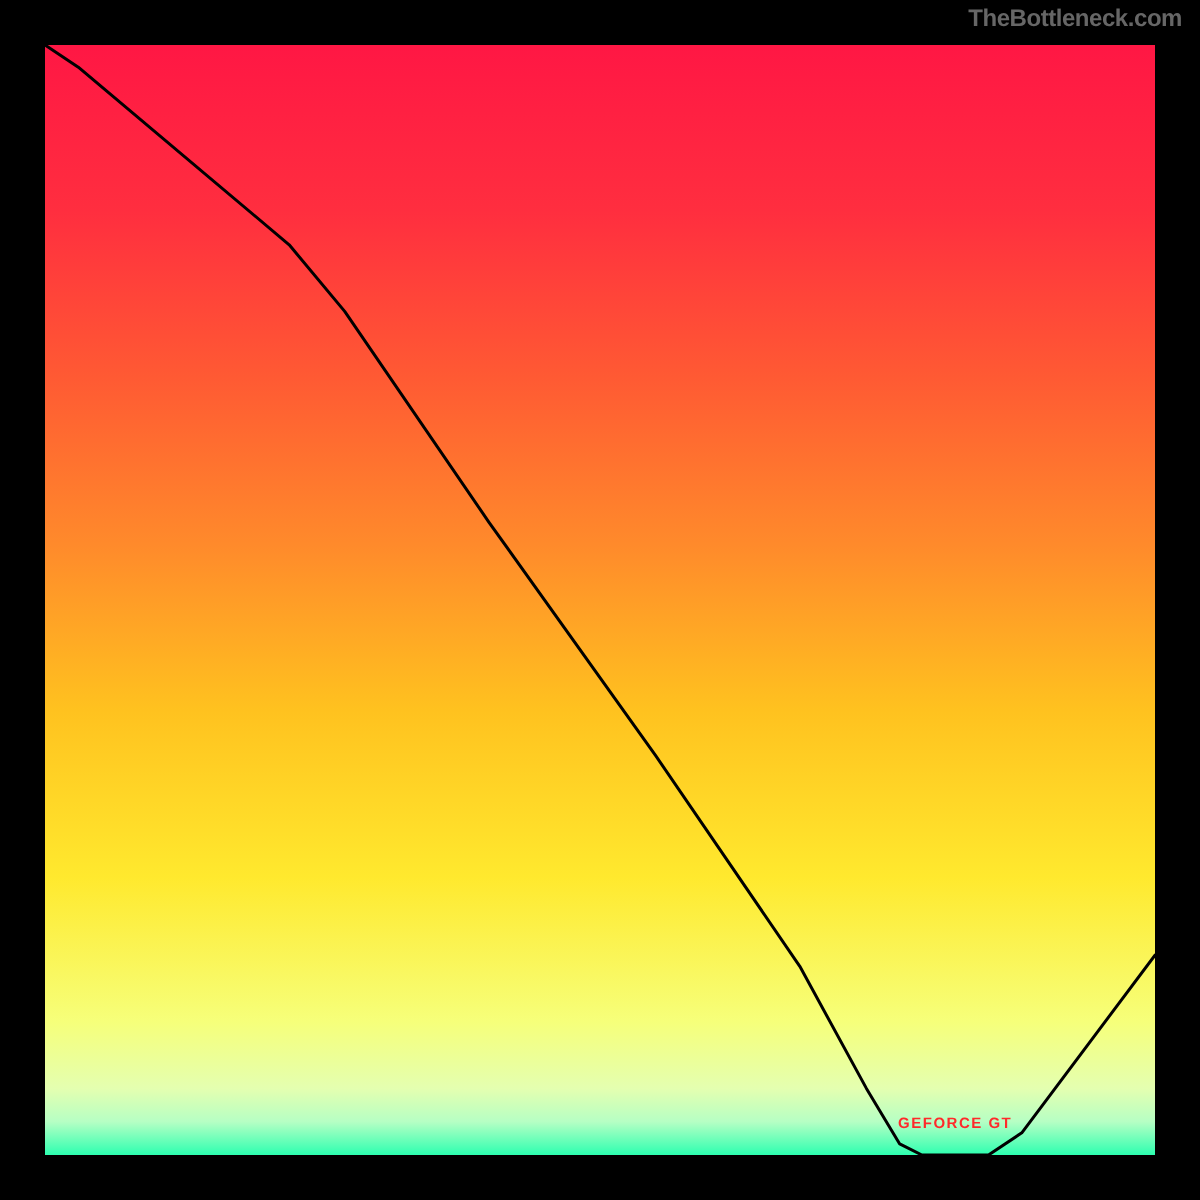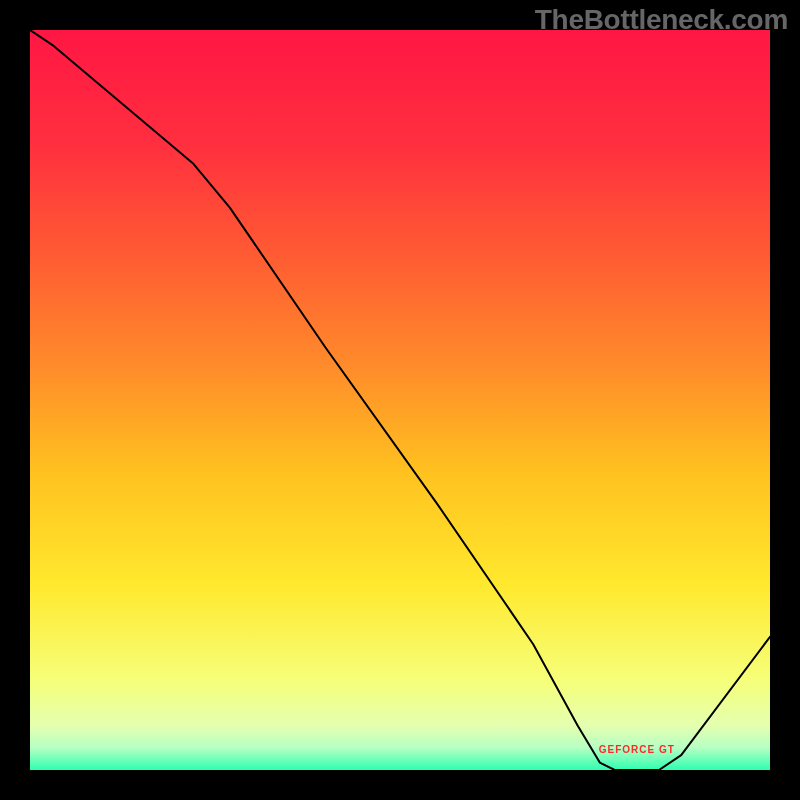--- a/index.html
+++ b/index.html
@@ -14,21 +14,21 @@
   .container {
     position: relative;
     width: 800px;
     height: 800px;
   }
   .watermark {
     position: absolute;
     top: 4px;
     right: 12px;
     color: #666;
-    font-size: 28px;
+    font-size: 16px;
     font-weight: bold;
     letter-spacing: -0.3px;
   }
   .plot {
     position: absolute;
     top: 30px;
     left: 30px;
     width: 740px;
     height: 664px;
   }

